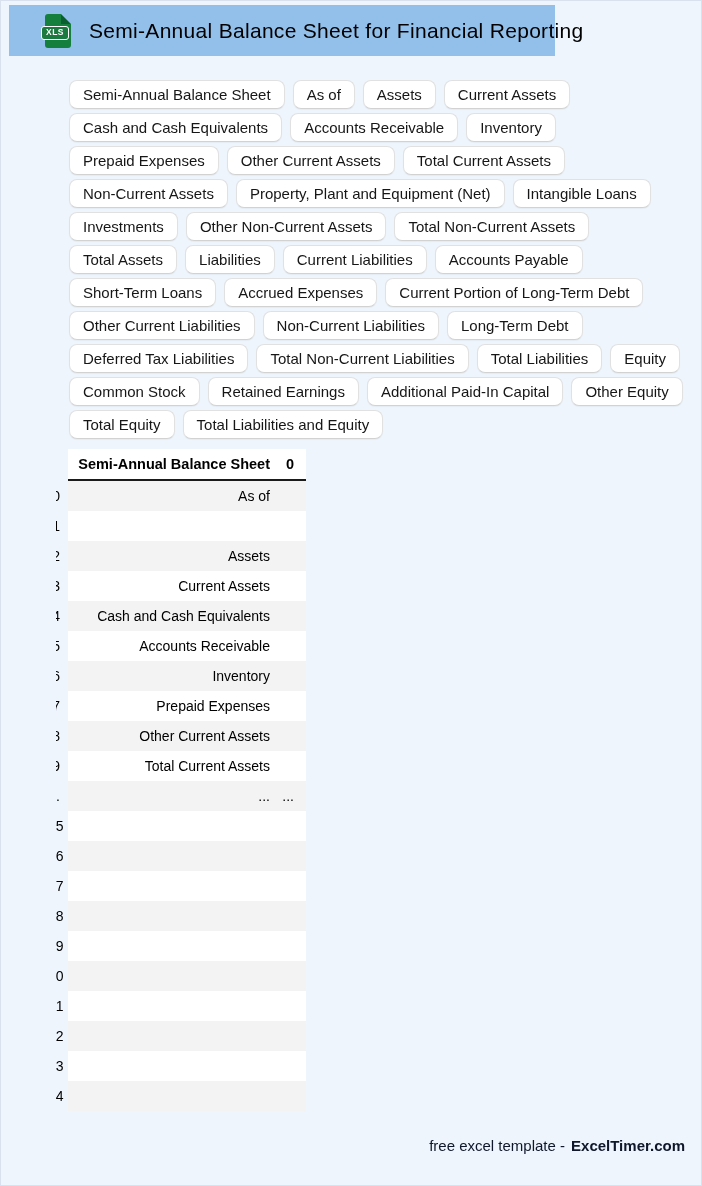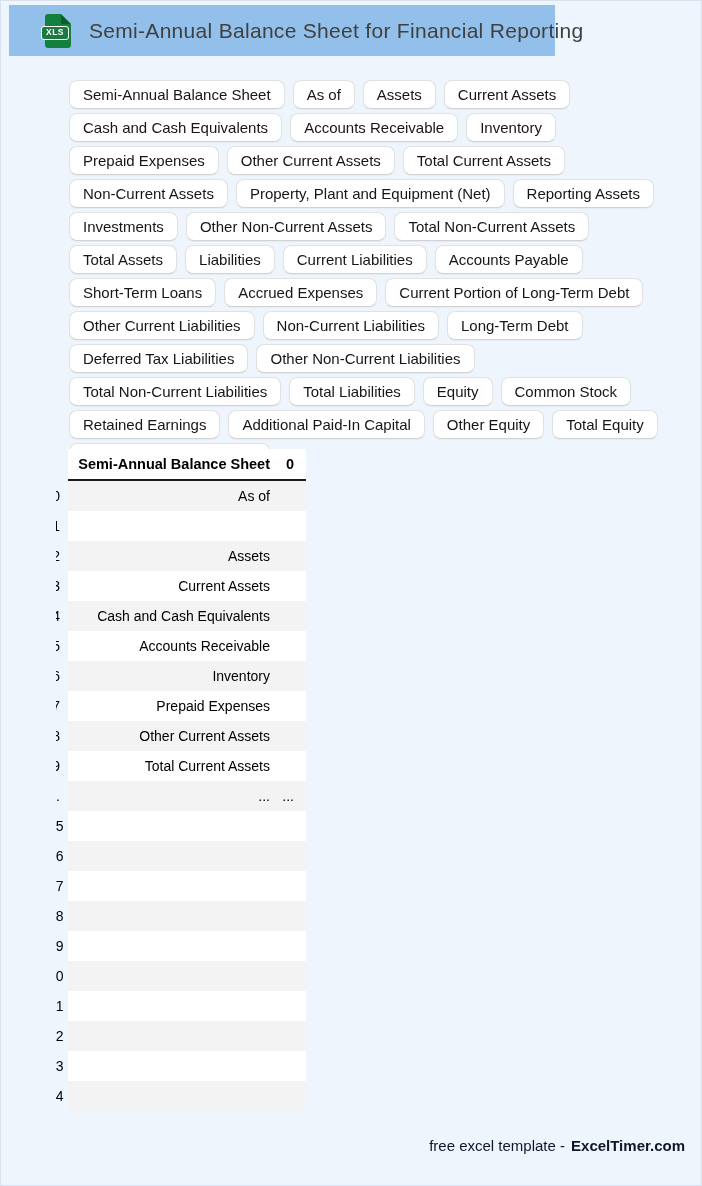--- a/index.html
+++ b/index.html
@@ -14,21 +14,21 @@
   }
 
   
   .banner {
     position:absolute; top:4px; left:8px;
     width:546px; height:51px;
     background:#92c0ea;
     display:flex; align-items:center;
   }
   .banner-title {
-    color:#404040; font-size:21px; font-weight:400;
+    color:#000000; font-size:21px; font-weight:400;
     letter-spacing:.3px; margin-left:18px; white-space:nowrap;
   }
 
   
   .xls-icon {
     position:relative; width:26px; height:34px;
     margin-left:36px; flex:0 0 auto;
     background:#15803d; border-radius:3px;
   }
   .xls-icon .fold {
@@ -119,21 +119,21 @@
   <div class="chip">Prepaid Expenses</div>
 
   <div class="chip">Other Current Assets</div>
 
   <div class="chip">Total Current Assets</div>
 
   <div class="chip">Non-Current Assets</div>
 
   <div class="chip">Property, Plant and Equipment (Net)</div>
 
-  <div class="chip">Reporting Assets</div>
+  <div class="chip">Intangible Loans</div>
 
   <div class="chip">Investments</div>
 
   <div class="chip">Other Non-Current Assets</div>
 
   <div class="chip">Total Non-Current Assets</div>
 
   <div class="chip">Total Assets</div>
 
   <div class="chip">Liabilities</div>
@@ -150,21 +150,20 @@
 
   <div class="chip">Other Current Liabilities</div>
 
 
   <div class="chip">Non-Current Liabilities</div>
 
   <div class="chip">Long-Term Debt</div>
 
   <div class="chip">Deferred Tax Liabilities</div>
 
-  <div class="chip">Other Non-Current Liabilities</div>
 
   <div class="chip">Total Non-Current Liabilities</div>
 
   <div class="chip">Total Liabilities</div>
 
   <div class="chip">Equity</div>
 
   <div class="chip">Common Stock</div>
 
   <div class="chip">Retained Earnings</div>

